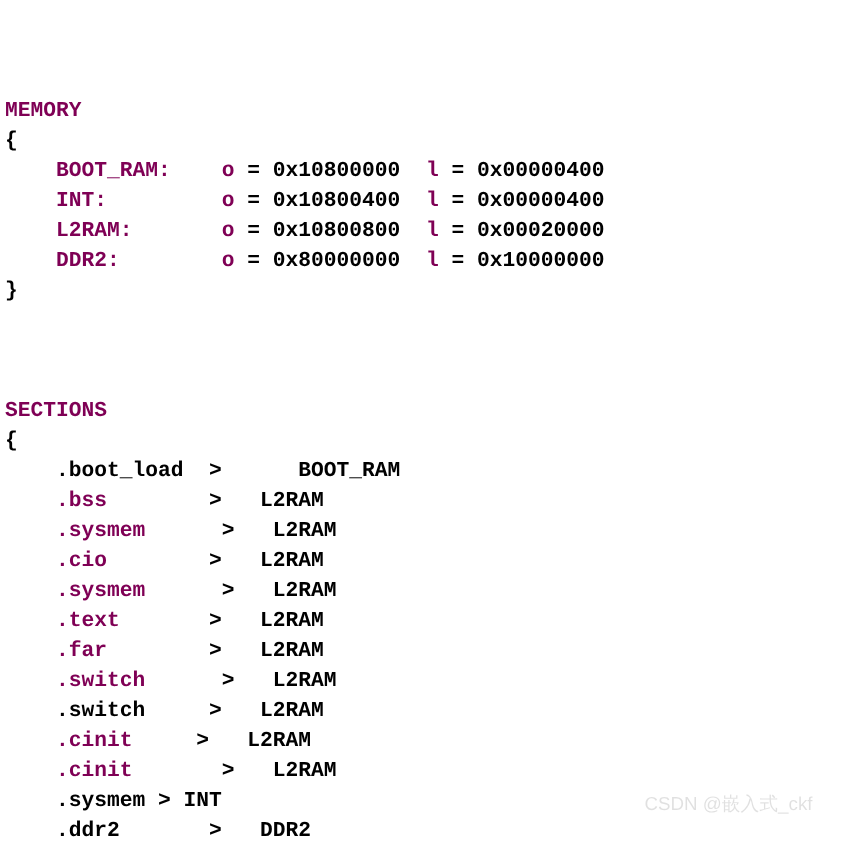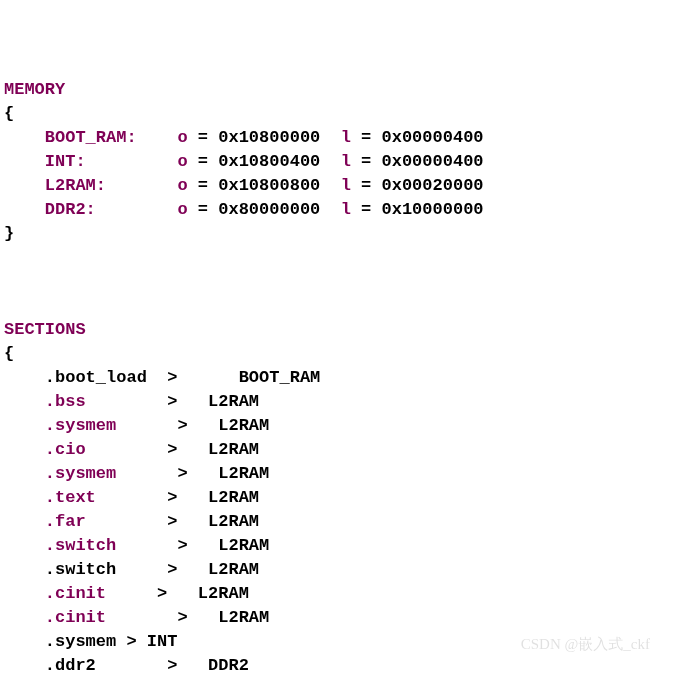--- a/index.html
+++ b/index.html
@@ -16,21 +16,21 @@
     color: #000000;
     white-space: pre;
     position: relative;
   }
   .kw { color: #7f0055; }  
   .plain { color: #000000; }
   .watermark {
     position: absolute;
     bottom: 20px;
     right: 30px;
-    font-family: Liberation Serif, serif;
+    font-family: Liberation Sans, sans-serif;
     font-size: 15px;
     font-weight: normal;
     color: rgba(0,0,0,0.12);
     white-space: nowrap;
   }
 </style>
 </head>
 <body>
 
 

